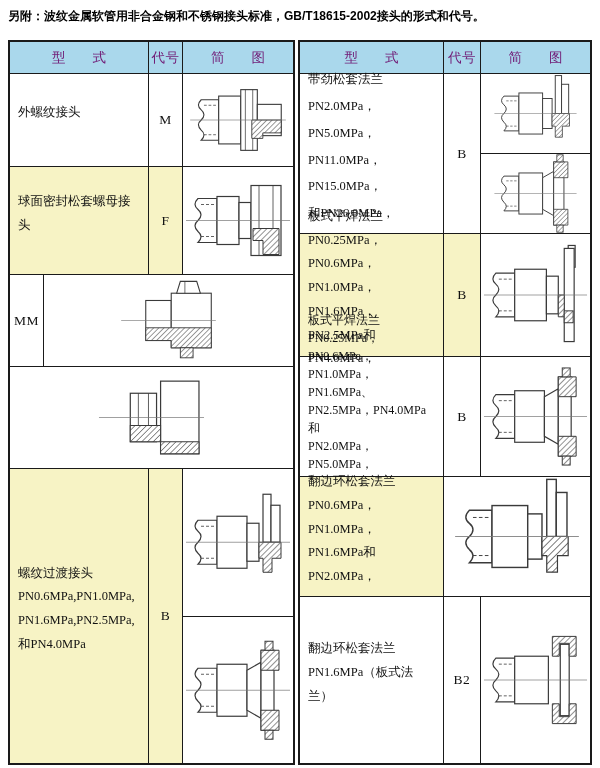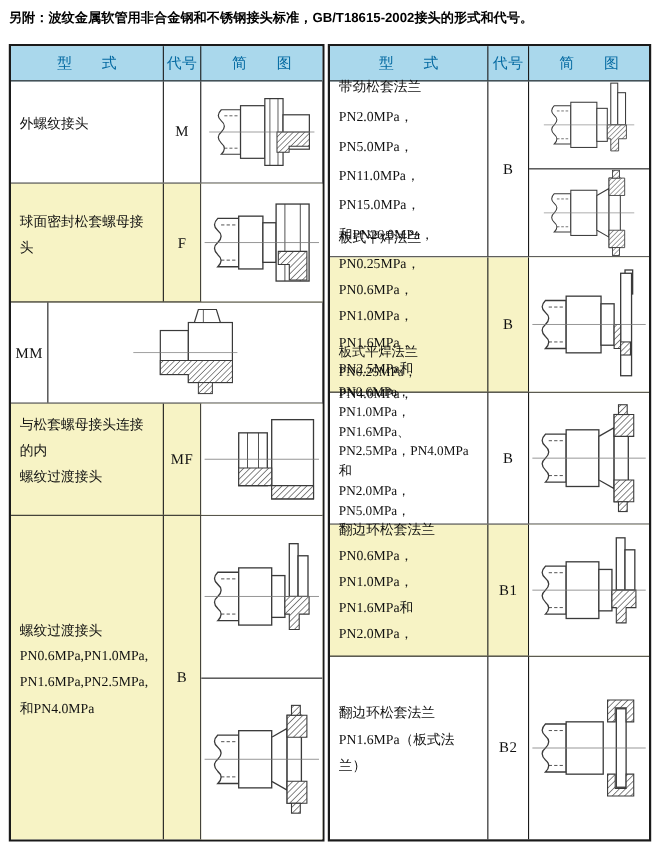--- a/index.html
+++ b/index.html
@@ -22,21 +22,21 @@
   .row{display:flex;border-bottom:1.5px solid var(--border);box-sizing:border-box;min-height:0;}
   .row.last{border-bottom:none;flex:1;}
   .cell{box-sizing:border-box;border-right:1.5px solid var(--border);display:flex;align-items:center;min-width:0;min-height:0;}
   .cell.lastc{border-right:none;}
   .c-type{padding:3px 6px 17px 8px;font-size:12.5px;line-height:1.9;}
   .c-code{justify-content:center;font-size:13.5px;letter-spacing:.5px;}
   .c-dgm{flex-direction:column;align-items:stretch;padding:0;flex:1;}
   #tbl-left  .c-type{width:139px;} #tbl-left  .c-code{width:34px;}
   #tbl-right .c-type{width:144px;} #tbl-right .c-code{width:37px;}
   .hdr{background:var(--header-bg);}
-  .hdr .cell{justify-content:center;font-size:13.5px;padding:0;color:#0369a1;}
+  .hdr .cell{justify-content:center;font-size:13.5px;padding:0;color:#701a75;}
   .alt{background:var(--row-alt-bg);}
   .pre{white-space:pre-line;}
   .tight{line-height:1.5;font-size:12px;}
   .loose{line-height:2.15;}
   .sub{flex:1;border-bottom:1.5px solid var(--border);display:flex;min-height:0;}
   .sub.lasts{border-bottom:none;}
   .c-dgm svg,.sub svg{width:100%;height:100%;display:block;}
 </style>
 </head>
 <body style="--header-bg: #aad8ec; --row-alt-bg: #f7f3c5; --border: #1a1a1a;">
@@ -115,23 +115,20 @@
           <path d="M64 20 L68 7 H86 L90 20 Z" fill="white" stroke="#3a3a3a" stroke-width="1.2"></path>
           <line x1="73" y1="7" x2="73" y2="20" stroke="#3a3a3a" stroke-width="0.8"></line>
           <path d="M30 58 H102 V80 H58 V72 H30 Z" fill="url(#h2)" stroke="#3a3a3a" stroke-width="1"></path>
           <rect x="68" y="80" width="14" height="11" fill="url(#h2)" stroke="#3a3a3a" stroke-width="1"></rect>
           <line x1="3" y1="50" x2="107" y2="50" stroke="#777" stroke-width="0.7"></line>
         </svg>
       </div>
   </div>
 
   <div class="row alt" style="height:102px">
-    <div class="cell c-type pre">与松套螺母接头连接的内
-螺纹过渡接头</div>
-    <div class="cell c-code">MF</div>
     <div class="cell c-dgm lastc" style="background:#fff">
         <svg viewBox="0 0 110 100" preserveAspectRatio="xMidYMid meet">
     <defs>
             <pattern id="h3" patternUnits="userSpaceOnUse" width="4" height="4" patternTransform="rotate(45)">
       <rect width="4" height="4" fill="white"></rect>
               <line x1="0" y1="0" x2="0" y2="4" stroke="#555" stroke-width="1.3"></line>
     </pattern>
           </defs>
           <rect x="34" y="26" width="26" height="48" fill="white" stroke="#3a3a3a" stroke-width="1.2"></rect>
           <line x1="42" y1="26" x2="42" y2="74" stroke="#3a3a3a" stroke-width="0.8"></line>
@@ -309,21 +306,20 @@
           <rect x="82" y="90" width="8" height="9" fill="url(#h10)" stroke="#3a3a3a" stroke-width="1"></rect>
           <line x1="3" y1="50" x2="107" y2="50" stroke="#777" stroke-width="0.7"></line>
         </svg>
       </div>
   </div>
 
   <div class="row alt" style="height:120px">
     <div class="cell c-type pre">翻边环松套法兰
 PN0.6MPa，PN1.0MPa，
 PN1.6MPa和PN2.0MPa，</div>
-    <div class="cell c-code">B1</div>
     <div class="cell c-dgm lastc" style="background:#fff">
         <svg viewBox="0 0 110 100" preserveAspectRatio="xMidYMid meet">
     <defs>
             <pattern id="h11" patternUnits="userSpaceOnUse" width="4" height="4" patternTransform="rotate(45)">
       <rect width="4" height="4" fill="white"></rect>
               <line x1="0" y1="0" x2="0" y2="4" stroke="#555" stroke-width="1.3"></line>
     </pattern>
           </defs>
           <path d="M15 28 q -6 6 0 11 q 6 5 0 11 q -6 5 0 11 q 6 5 0 11 L 34 72 L 34 28 Z" fill="white" stroke="#3a3a3a" stroke-width="1.2"></path>
  <line x1="18" y1="34" x2="31" y2="34" stroke="#3a3a3a" stroke-width="0.8" stroke-dasharray="3 2"></line>

